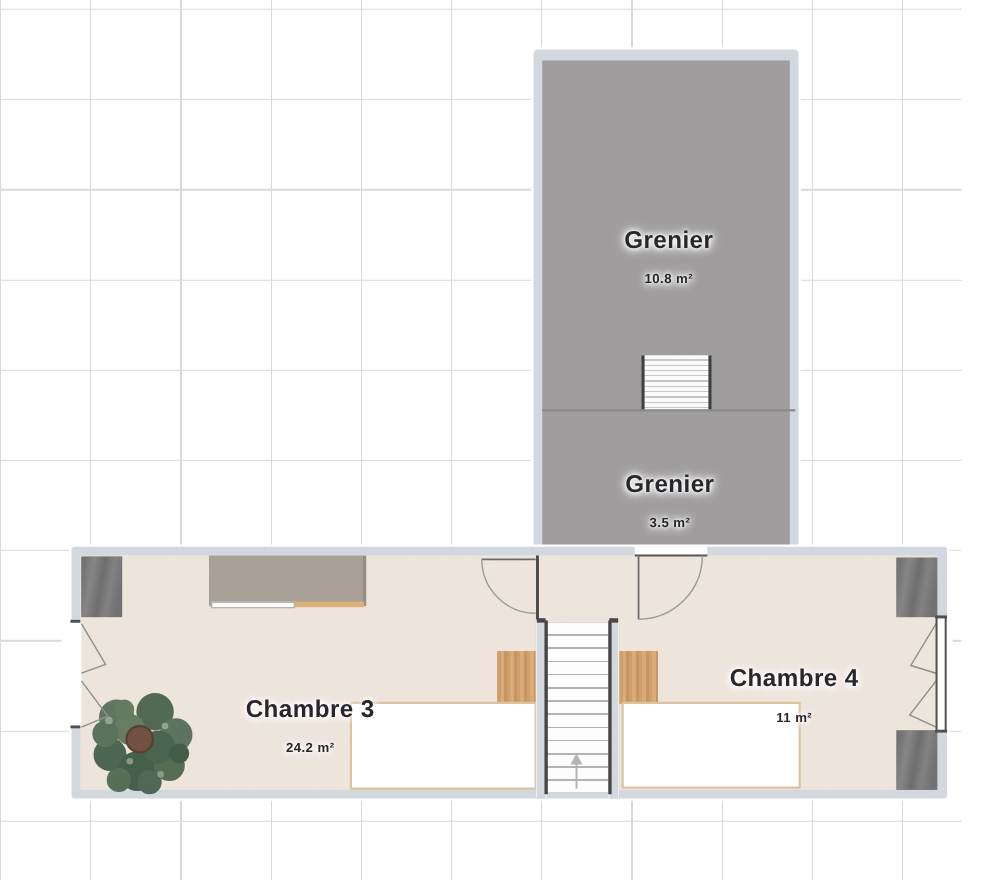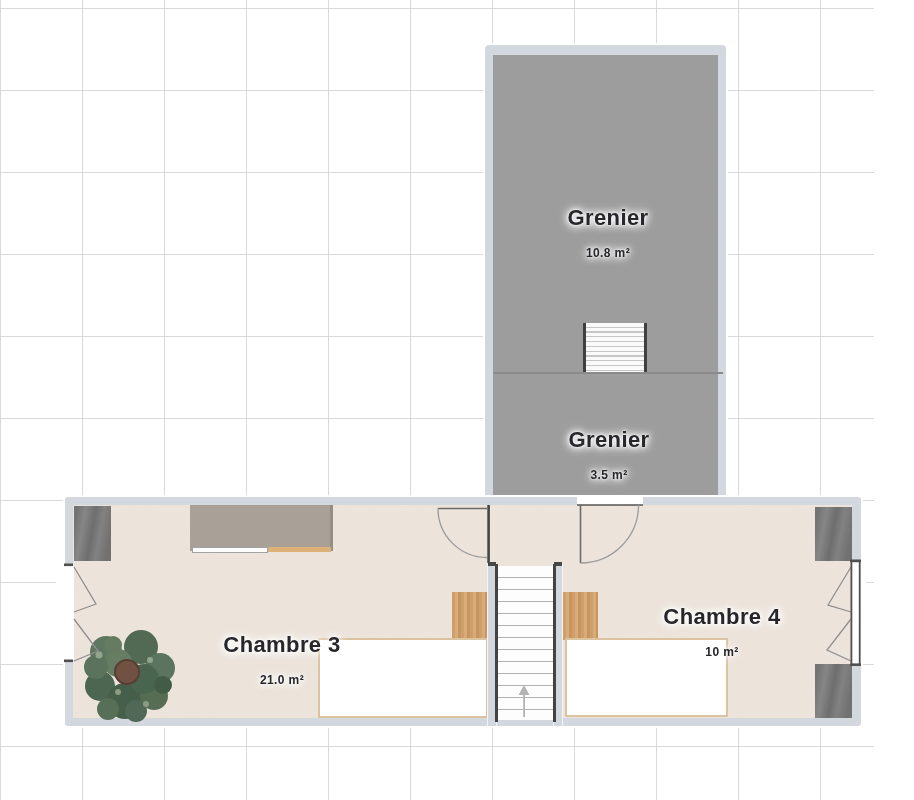--- a/index.html
+++ b/index.html
@@ -163,20 +163,20 @@
   <div class="room-label" style="left:608px;top:235px;">
     <div class="rname">Grenier</div>
     <div class="rarea">10.8 m²</div>
   </div>
   <div class="room-label" style="left:609px;top:457px;">
     <div class="rname">Grenier</div>
     <div class="rarea">3.5 m²</div>
   </div>
   <div class="room-label" style="left:282px;top:662px;">
     <div class="rname">Chambre 3</div>
-    <div class="rarea">21.0 m²</div>
+    <div class="rarea">24.2 m²</div>
   </div>
   <div class="room-label" style="left:677px;top:634px;margin-left:45px;">
     <div class="rname">Chambre 4</div>
-    <div class="rarea">10 m²</div>
+    <div class="rarea">11 m²</div>
   </div>
 
 </div>
 
 </body></html>

